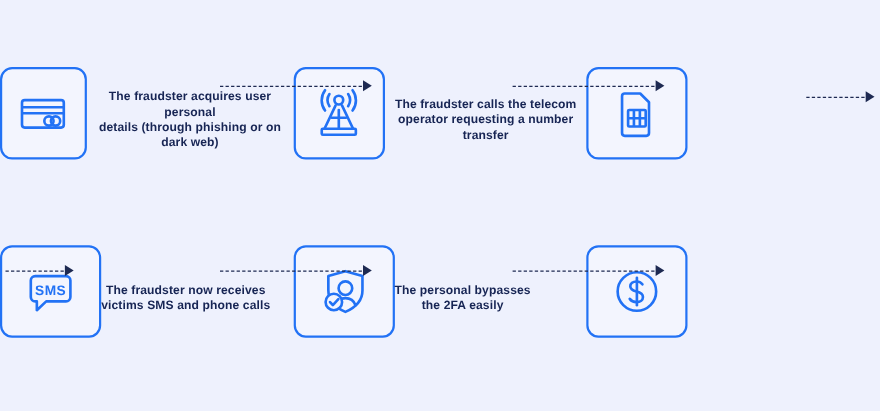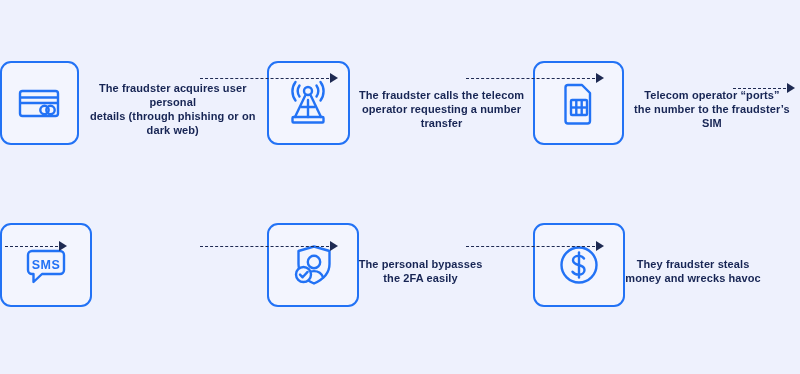--- a/index.html
+++ b/index.html
@@ -140,36 +140,36 @@
             <path d="M15 8h14l8 8v28a2.5 2.5 0 0 1-2.5 2.5h-19.5A2.5 2.5 0 0 1 12.5 44V10.5A2.5 2.5 0 0 1 15 8z"></path>
             <rect x="18" y="23" width="16" height="15" rx="1"></rect>
             <line x1="18" y1="30.5" x2="34" y2="30.5"></line>
             <line x1="23.3" y1="23" x2="23.3" y2="30.5"></line>
             <line x1="28.7" y1="23" x2="28.7" y2="30.5"></line>
             <line x1="23.3" y1="30.5" x2="23.3" y2="38"></line>
             <line x1="28.7" y1="30.5" x2="28.7" y2="38"></line>
           </svg>
         </span>
       </div>
-      <div class="caption">Telecom operator “ports”
-the number to the fraudster’s SIM</div>
     </div>
   </div>
 
   <div class="row row-bottom">
 
     <div class="step">
       <div class="card">
         <span>
           <svg width="54" height="54" viewBox="0 0 54 54" fill="none" stroke="#2272f5" stroke-width="2.4" stroke-linejoin="round">
             <path d="M13 13h28a4 4 0 0 1 4 4v15a4 4 0 0 1-4 4H23l-8.5 8v-8H13a4 4 0 0 1-4-4V17a4 4 0 0 1 4-4z"></path>
             <text x="27" y="30.5" text-anchor="middle" stroke="none" fill="#2272f5" font-family="Liberation Sans, sans-serif" font-size="12.5" font-weight="bold" letter-spacing="0.4">SMS</text>
           </svg>
         </span>
       </div>
+      <div class="caption">The fraudster now receives
+victims SMS and phone calls</div>
     </div>
 
     <div class="step">
       <div class="card">
         <span>
           <svg width="54" height="54" viewBox="0 0 54 54" fill="none" stroke="#2272f5" stroke-width="2.4" stroke-linecap="round" stroke-linejoin="round">
             <path d="M28 8.5 43.5 13v13c0 9.5-6.5 15.5-15.5 19.5C19 41.5 12.5 35.5 12.5 26V13L28 8.5z"></path>
             <circle cx="28" cy="24" r="6.2"></circle>
             <path d="M18.8 39.5a9.8 9.8 0 0 1 18.4 0"></path>
             <circle cx="17.5" cy="36.5" r="7.5" fill="#f3f5fe"></circle>
@@ -184,22 +184,20 @@
     <div class="step">
       <div class="card">
         <span>
           <svg width="54" height="54" viewBox="0 0 54 54" fill="none" stroke="#2272f5" stroke-width="2.4" stroke-linecap="round" stroke-linejoin="round">
             <circle cx="27" cy="27" r="17.5"></circle>
             <path d="M32 20.5c-1.3-1.8-3-2.6-5.4-2.6-3.3 0-5.6 1.8-5.6 4.4 0 2.7 2 3.8 5.6 4.7 3.8.9 5.9 2 5.9 4.9 0 2.8-2.4 4.7-5.9 4.7-2.7 0-4.7-.9-6.1-2.9"></path>
             <path d="M27 14.5v25"></path>
           </svg>
         </span>
       </div>
-      <div class="caption">They fraudster steals
-money and wrecks havoc</div>
     </div>
   </div>
 
   <div class="connector conn-1" style="top:72px">
     <span class="conn-line"></span>
     <span class="conn-head"></span>
   </div>
   <div class="connector conn-2" style="top:72px">
     <span class="conn-line"></span>
     <span class="conn-head"></span>

